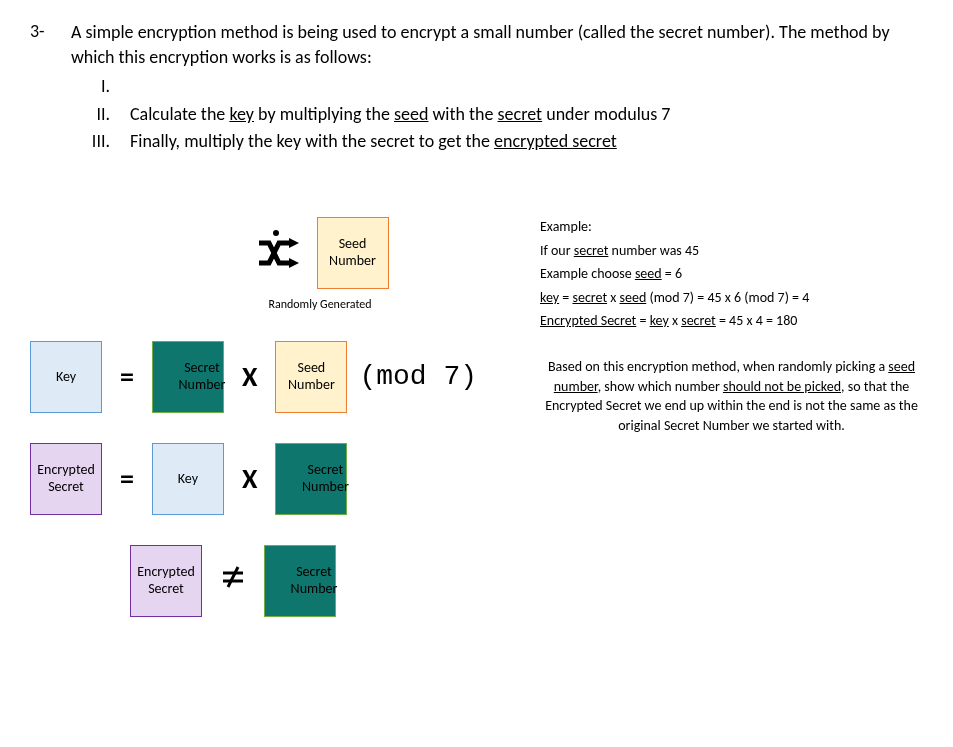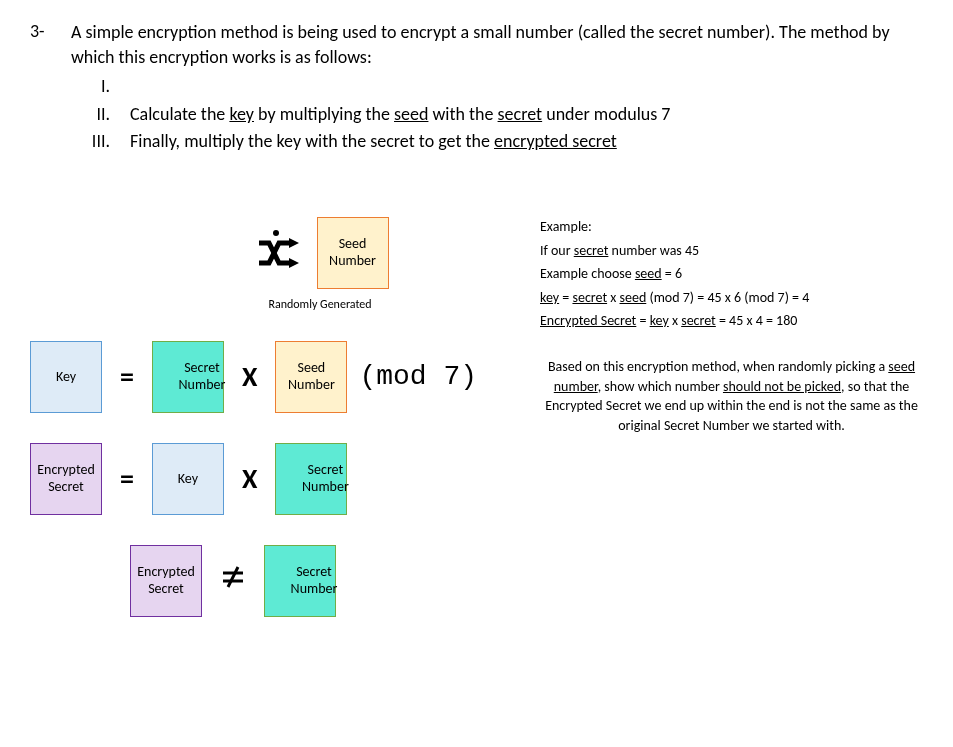--- a/index.html
+++ b/index.html
@@ -69,21 +69,21 @@
       border: 1.5px solid;
       display: flex;
       align-items: center;
       justify-content: center;
       text-align: center;
       font-size: 14px;
       line-height: 1.2;
       padding: 4px;
     }
     .box.key { border-color: #5b9bd5; background: #deebf7; }
-    .box.secret { border-color: #70ad47; background: #5eead4; padding-left: 32px; }
+    .box.secret { border-color: #70ad47; background: #0f766e; padding-left: 32px; }
     .box.seed { border-color: #ed7d31; background: #fff2cc; }
     .box.encrypted { border-color: #7030a0; background: #e6d5f0; }
     
     .op {
       font-size: 28px;
       font-weight: bold;
       padding: 0 18px;
     }
     .mod-text {
       font-size: 28px;

